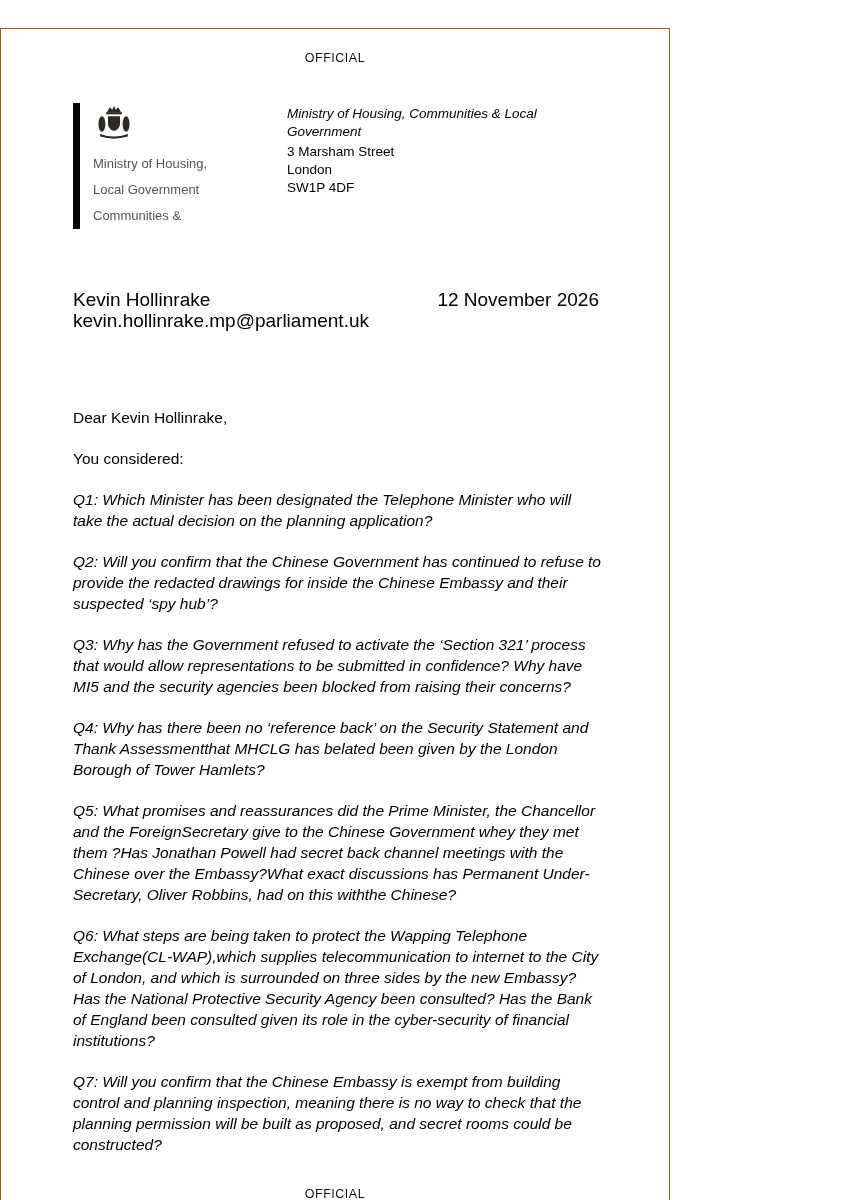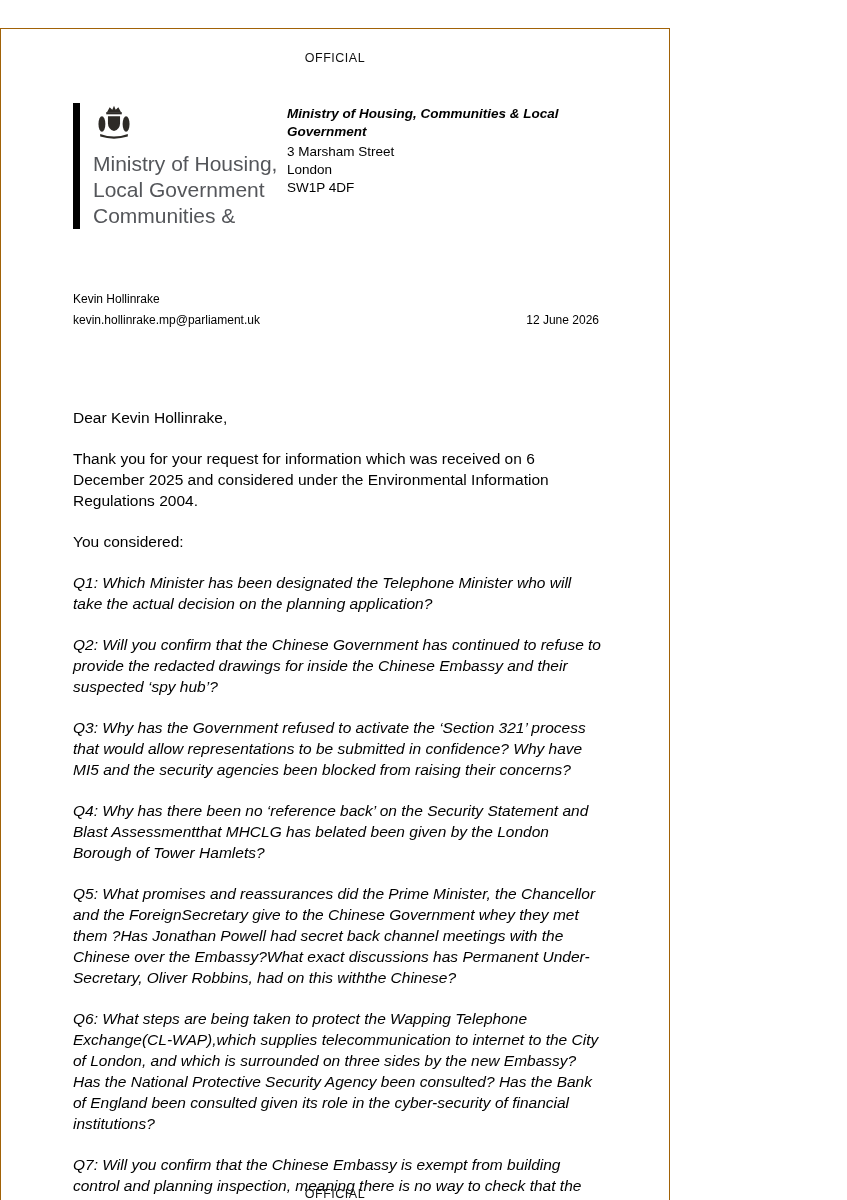--- a/index.html
+++ b/index.html
@@ -43,42 +43,41 @@
     align-items: stretch;
   }
   .logo-bar {
     width: 7px;
     background: #000000;
     margin-right: 13px;
   }
   .logo-content { padding-top: 2px; }
   .crest { display: block; margin-bottom: 8px; }
   .logo-text {
-    font-size: 21px;
+    font-size: 13px;
     line-height: 26px;
     color: #54565a;
   }
   .sender {
     width: 312px;
     font-size: 13.5px;
     line-height: 18px;
     padding-top: 2px;
   }
   .sender-name {
-    font-weight: bold;
+    font-weight: normal;
     font-style: italic;
     margin-bottom: 2px;
   }
   .recipient-row {
     display: flex;
     justify-content: space-between;
-    align-items: flex-end;
     padding: 0 70px 0 72px;
     margin-top: 60px;
-    font-size: 12px;
+    font-size: 19px;
     line-height: 21px;
   }
   .letter-body {
     padding: 0 68px 0 72px;
     font-size: 15.5px;
     line-height: 21px;
   }
   .letter-body p { margin: 0 0 20px 0; }
   .salutation { margin-top: 76px !important; }
   .subject { font-weight: bold; }
@@ -121,32 +120,31 @@
       <div>SW1P 4DF</div>
     </div>
 
   </div>
 
   <div class="recipient-row">
     <div>
       <div>Kevin Hollinrake</div>
       <div>kevin.hollinrake.mp@parliament.uk</div>
     </div>
-    <div>12 June 2026</div>
+    <div>12 November 2026</div>
   </div>
 
   <div class="letter-body">
     <p class="salutation">Dear Kevin Hollinrake,</p>
-    <p>Thank you for your request for information which was received on 6 December 2025 and considered under the Environmental Information Regulations 2004.</p>
     <p>You considered:</p>
 
     <p class="question">Q1: Which Minister has been designated the Telephone Minister who will take the actual decision on the planning application?</p>
     <p class="question">Q2: Will you confirm that the Chinese Government has continued to refuse to provide the redacted drawings for inside the Chinese Embassy and their suspected ‘spy hub’?</p>
     <p class="question">Q3: Why has the Government refused to activate the ‘Section 321’ process that would allow representations to be submitted in confidence? Why have MI5 and the security agencies been blocked from raising their concerns?</p>
-    <p class="question">Q4: Why has there been no ‘reference back’ on the Security Statement and Blast Assessmentthat MHCLG has belated been given by the London Borough of Tower Hamlets?</p>
+    <p class="question">Q4: Why has there been no ‘reference back’ on the Security Statement and Thank Assessmentthat MHCLG has belated been given by the London Borough of Tower Hamlets?</p>
     <p class="question">Q5: What promises and reassurances did the Prime Minister, the Chancellor and the ForeignSecretary give to the Chinese Government whey they met them ?Has Jonathan Powell had secret back channel meetings with the Chinese over the Embassy?What exact discussions has Permanent Under-Secretary, Oliver Robbins, had on this withthe Chinese?</p>
     <p class="question">Q6: What steps are being taken to protect the Wapping Telephone Exchange(CL-WAP),which supplies telecommunication to internet to the City of London, and which is surrounded on three sides by the new Embassy?Has the National Protective Security Agency been consulted? Has the Bank of England been consulted given its role in the cyber-security of financial institutions?</p>
     <p class="question">Q7: Will you confirm that the Chinese Embassy is exempt from building control and planning inspection, meaning there is no way to check that the planning permission will be built as proposed, and secret rooms could be constructed?</p>
   </div>
 
   <div class="classification bottom">OFFICIAL</div>
 
 </div>
 
 </body></html>

